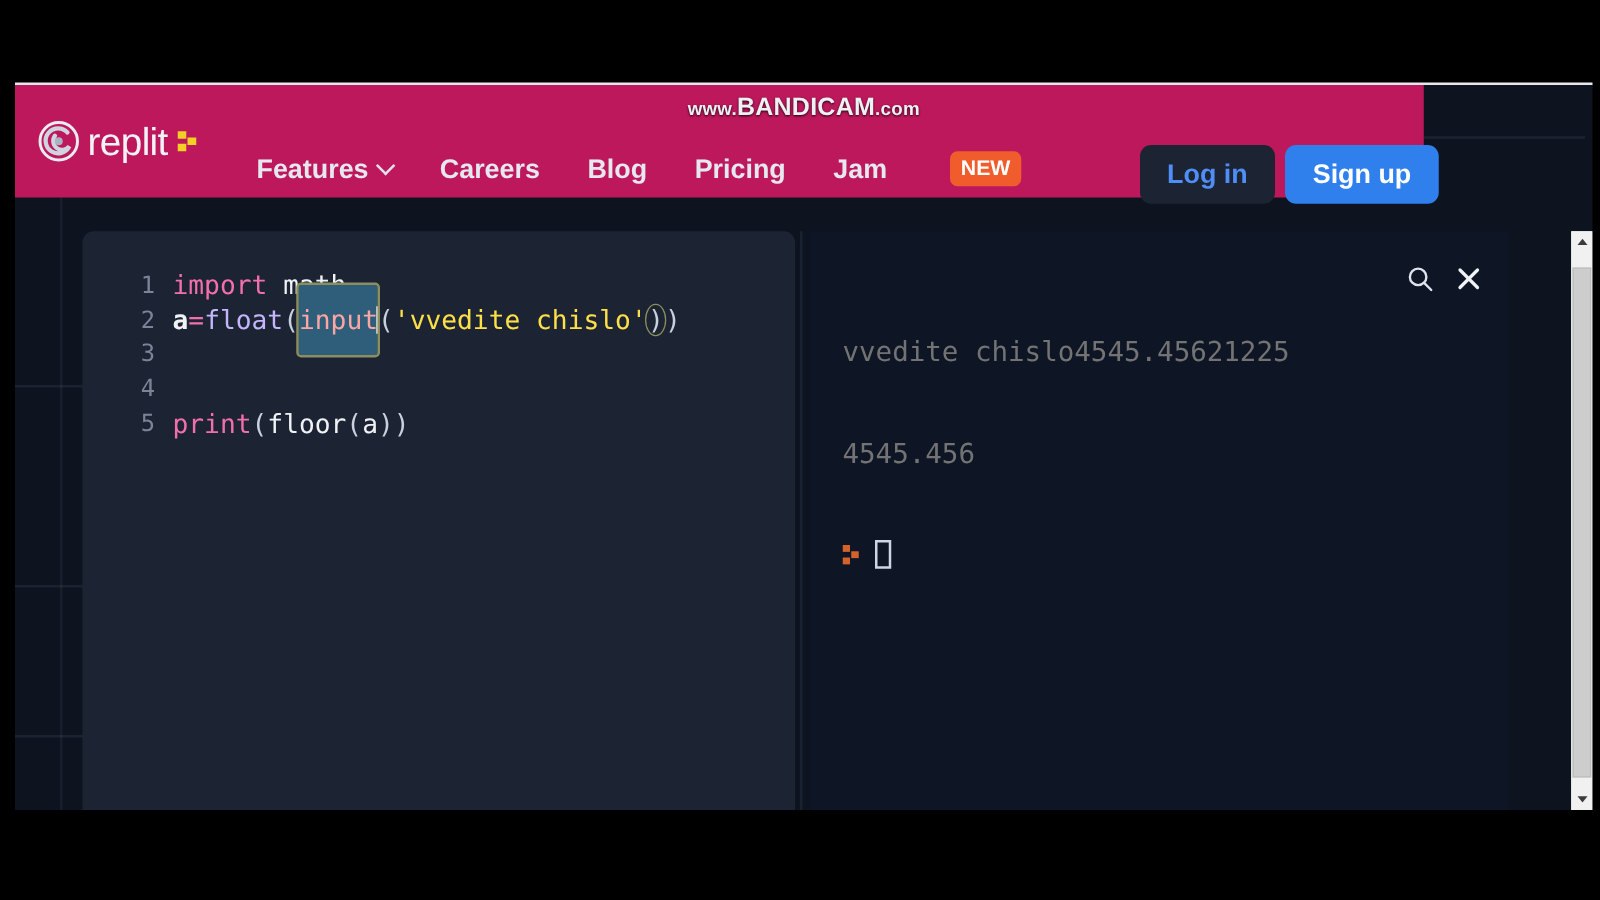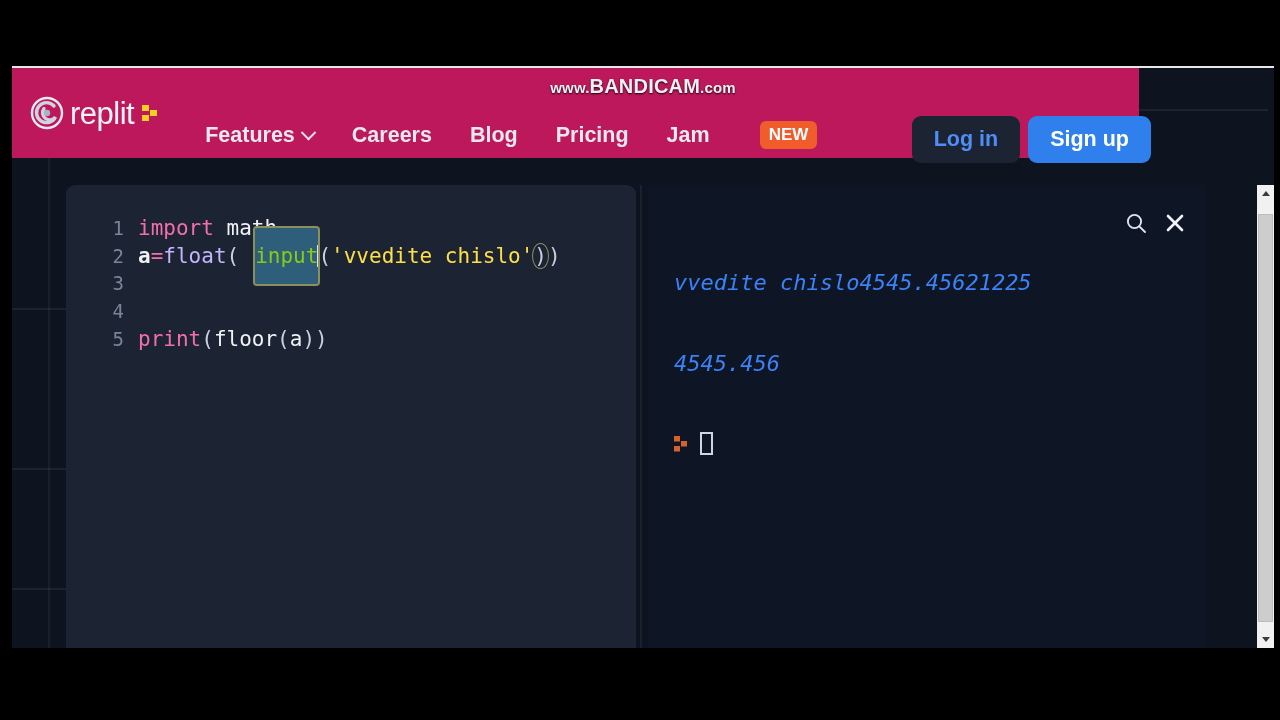--- a/index.html
+++ b/index.html
@@ -198,25 +198,24 @@
   .t-kw   { color: #f26fae; }        
   .t-mod  { color: #f0f2f6; }        
   .t-var  { color: #f0f2f6; font-weight: bold; }
   .t-op   { color: #f26fae; }
   .t-fn   { color: #c4b5fd; }        
   .t-punc { color: #c9d1e1; }
   .t-str  { color: #fde047; }
 
   .sel-input {
     background: #2f5e7a;
-    color: #84cc16;
+    color: #fca5a5;
     outline: 2px solid #8b8f5e;
     border-radius: 2px;
     padding: 16px 0;
-    margin-left: 16px;
   }
   .caret {
     display: inline-block;
     width: 2px;
     height: 22px;
     background: #dfe3ec;
     vertical-align: -4px;
     margin: 0 -1px;
   }
   .paren-match {
@@ -245,24 +244,23 @@
     width: 558px; height: 463px;
     background: #0e1525;
     z-index: 4;
     overflow: hidden;
   }
   .console-out {
     position: absolute; left: 26px; top: 30px; right: 90px;
     font-family: "DejaVu Sans Mono", monospace;
     font-size: 22px;
     line-height: 27px;
-    color: #3b82f6;
+    color: #737373;
     white-space: pre-wrap;
     word-break: break-all;
-    font-style: italic;
   }
   .console-prompt {
     display: flex; align-items: center; gap: 10px; margin-top: 1px;
   }
   .prompt-glyph {
     display: block; width: 16px; height: 20px;
   }
   .prompt-cursor {
     display: inline-block;
     width: 13px; height: 23px;

